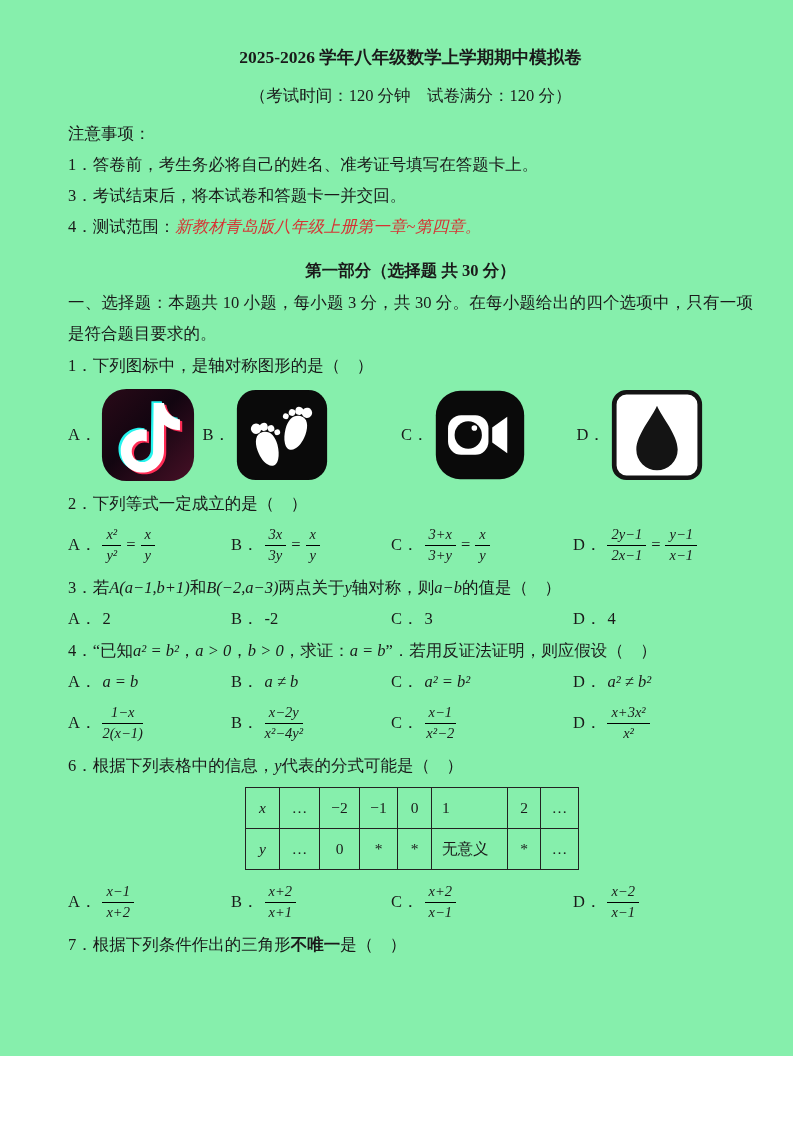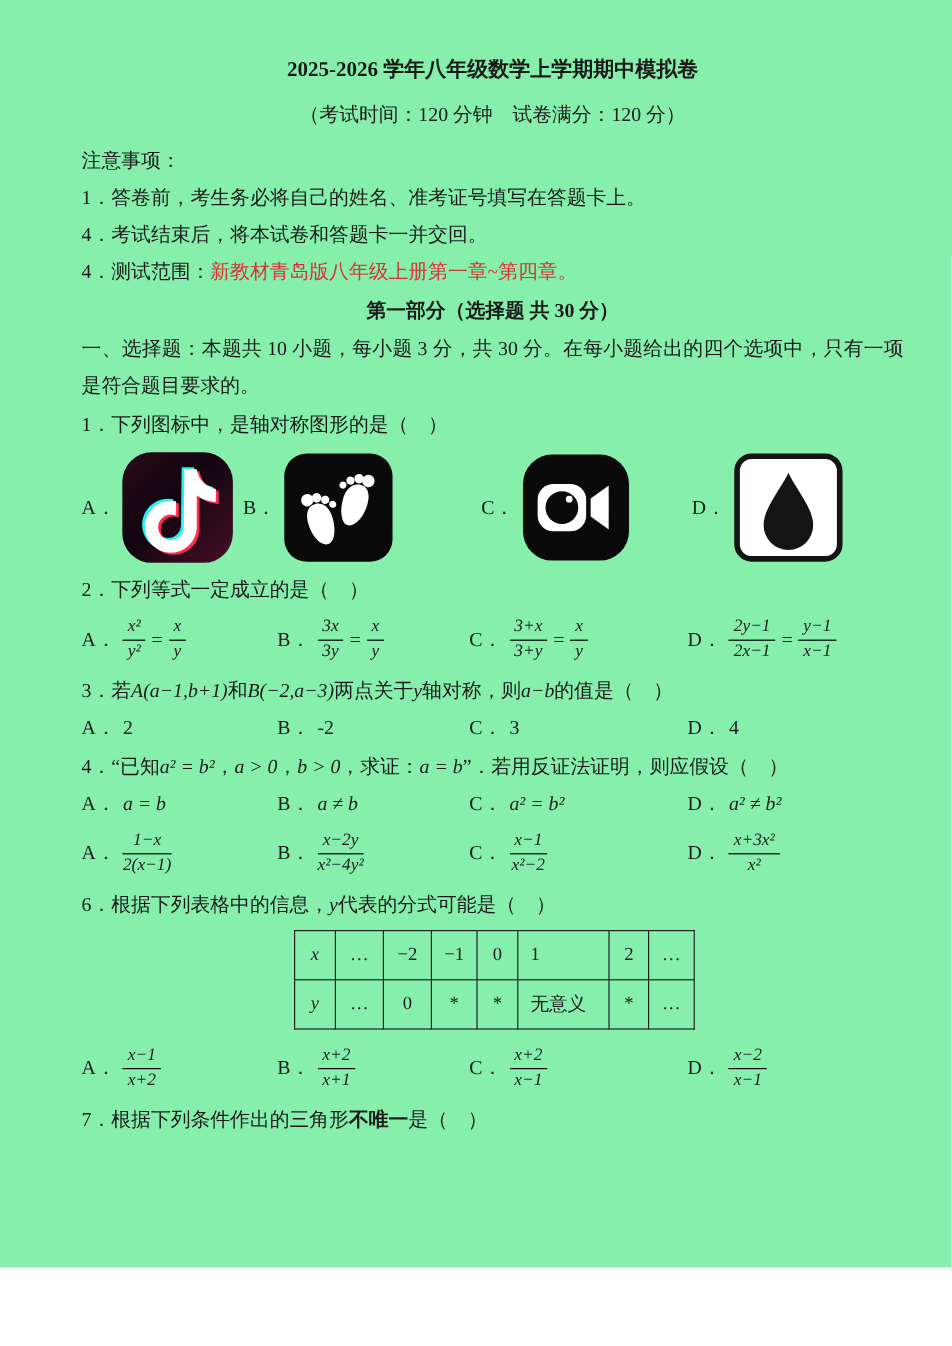--- a/index.html
+++ b/index.html
@@ -8,22 +8,22 @@
     background:#86efac; color:#1a1a1a;
     font-family:"Liberation Serif","DejaVu Serif",serif;
     font-size:16.5px;
     padding-left:12px;
   }
   .content{padding:44px 52px 0 56px;}
   .doc-title{text-align:center;font-weight:bold;font-size:17.5px;line-height:26px;}
   .doc-subtitle{text-align:center;font-weight:normal;font-size:16.5px;line-height:26px;margin-top:13px;}
   .notices{margin-top:9px;line-height:31px;}
   .notice-line{text-align:justify;}
-  .red{color:#d63333;}
-  .section-heading{text-align:center;font-weight:bold;font-size:16.5px;line-height:32px;margin-top:1px;}
+  .red{color:#d63333;font-style:italic;}
+  .section-heading{text-align:center;font-weight:bold;font-size:16.5px;line-height:32px;margin-top:13px;}
   .intro{line-height:31px;text-align:justify;}
   .qtext{line-height:31px;margin-top:1px;}
   .bold{font-weight:bold;}
   .mi{font-style:italic;}
   
   .optrow{display:grid;grid-template-columns:163px 160px 182px 1fr;align-items:center;}
   .optrow.tall{min-height:52px;}
   .optrow.short{min-height:31px;}
   .opt{display:flex;align-items:center;white-space:nowrap;}
   .opt-label{margin-right:6px;}
@@ -58,21 +58,21 @@
 
 <div class="page">
   <div class="content">
 
     <div class="doc-title">2025-2026 学年八年级数学上学期期中模拟卷</div>
     <div class="doc-subtitle">（考试时间：120 分钟　试卷满分：120 分）</div>
 
     <div class="notices">
       <div class="notice-line">注意事项：</div>
       <div class="notice-line">1．答卷前，考生务必将自己的姓名、准考证号填写在答题卡上。</div>
-      <div class="notice-line">4．考试结束后，将本试卷和答题卡一并交回。</div>
+      <div class="notice-line">3．考试结束后，将本试卷和答题卡一并交回。</div>
       <div class="notice-line"><span>4．测试范围：</span><span class="red">新教材青岛版八年级上册第一章~第四章。</span></div>
     </div>
 
     <div class="section-heading">第一部分（选择题 共 30 分）</div>
     <div class="intro">一、选择题：本题共 10 小题，每小题 3 分，共 30 分。在每小题给出的四个选项中，只有一项是符合题目要求的。</div>
 
     <div class="qtext">1．下列图标中，是轴对称图形的是（　）</div>
     <div class="iconrow">
       <span class="opt-label">A．</span>
       <svg class="app-icon" viewBox="0 0 100 100">

